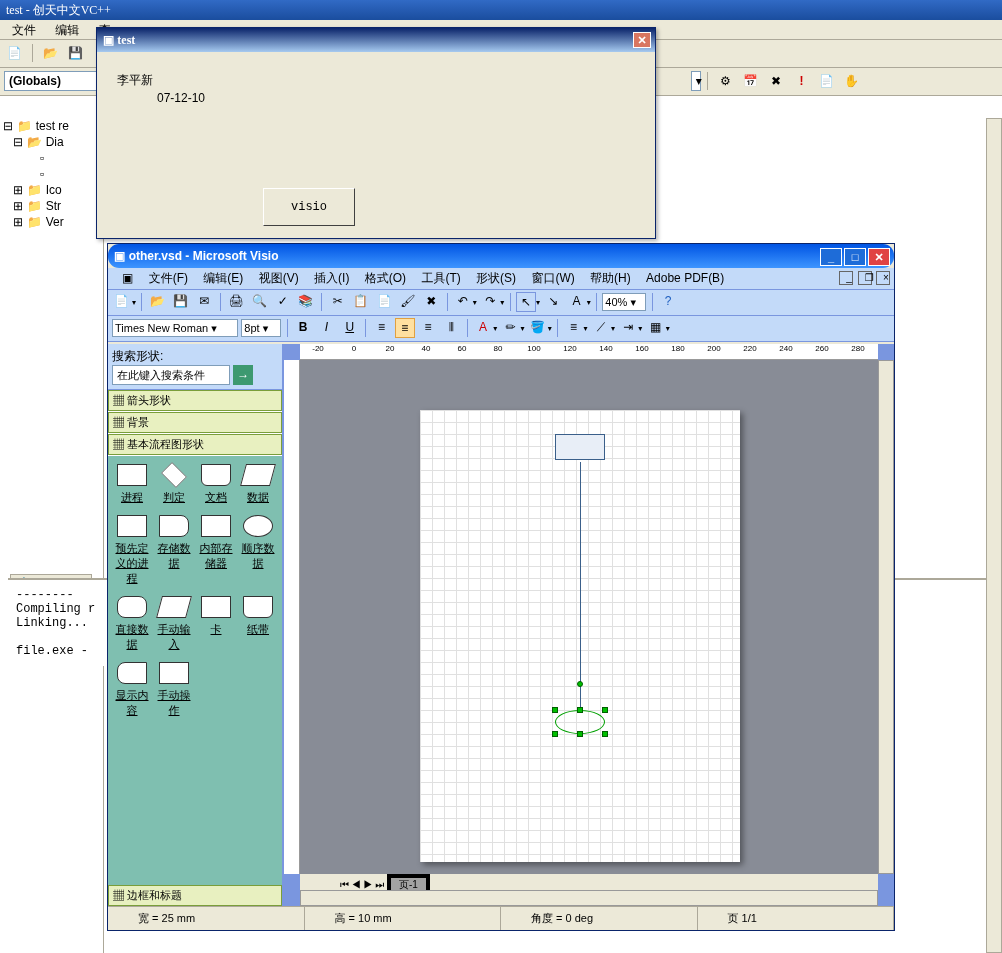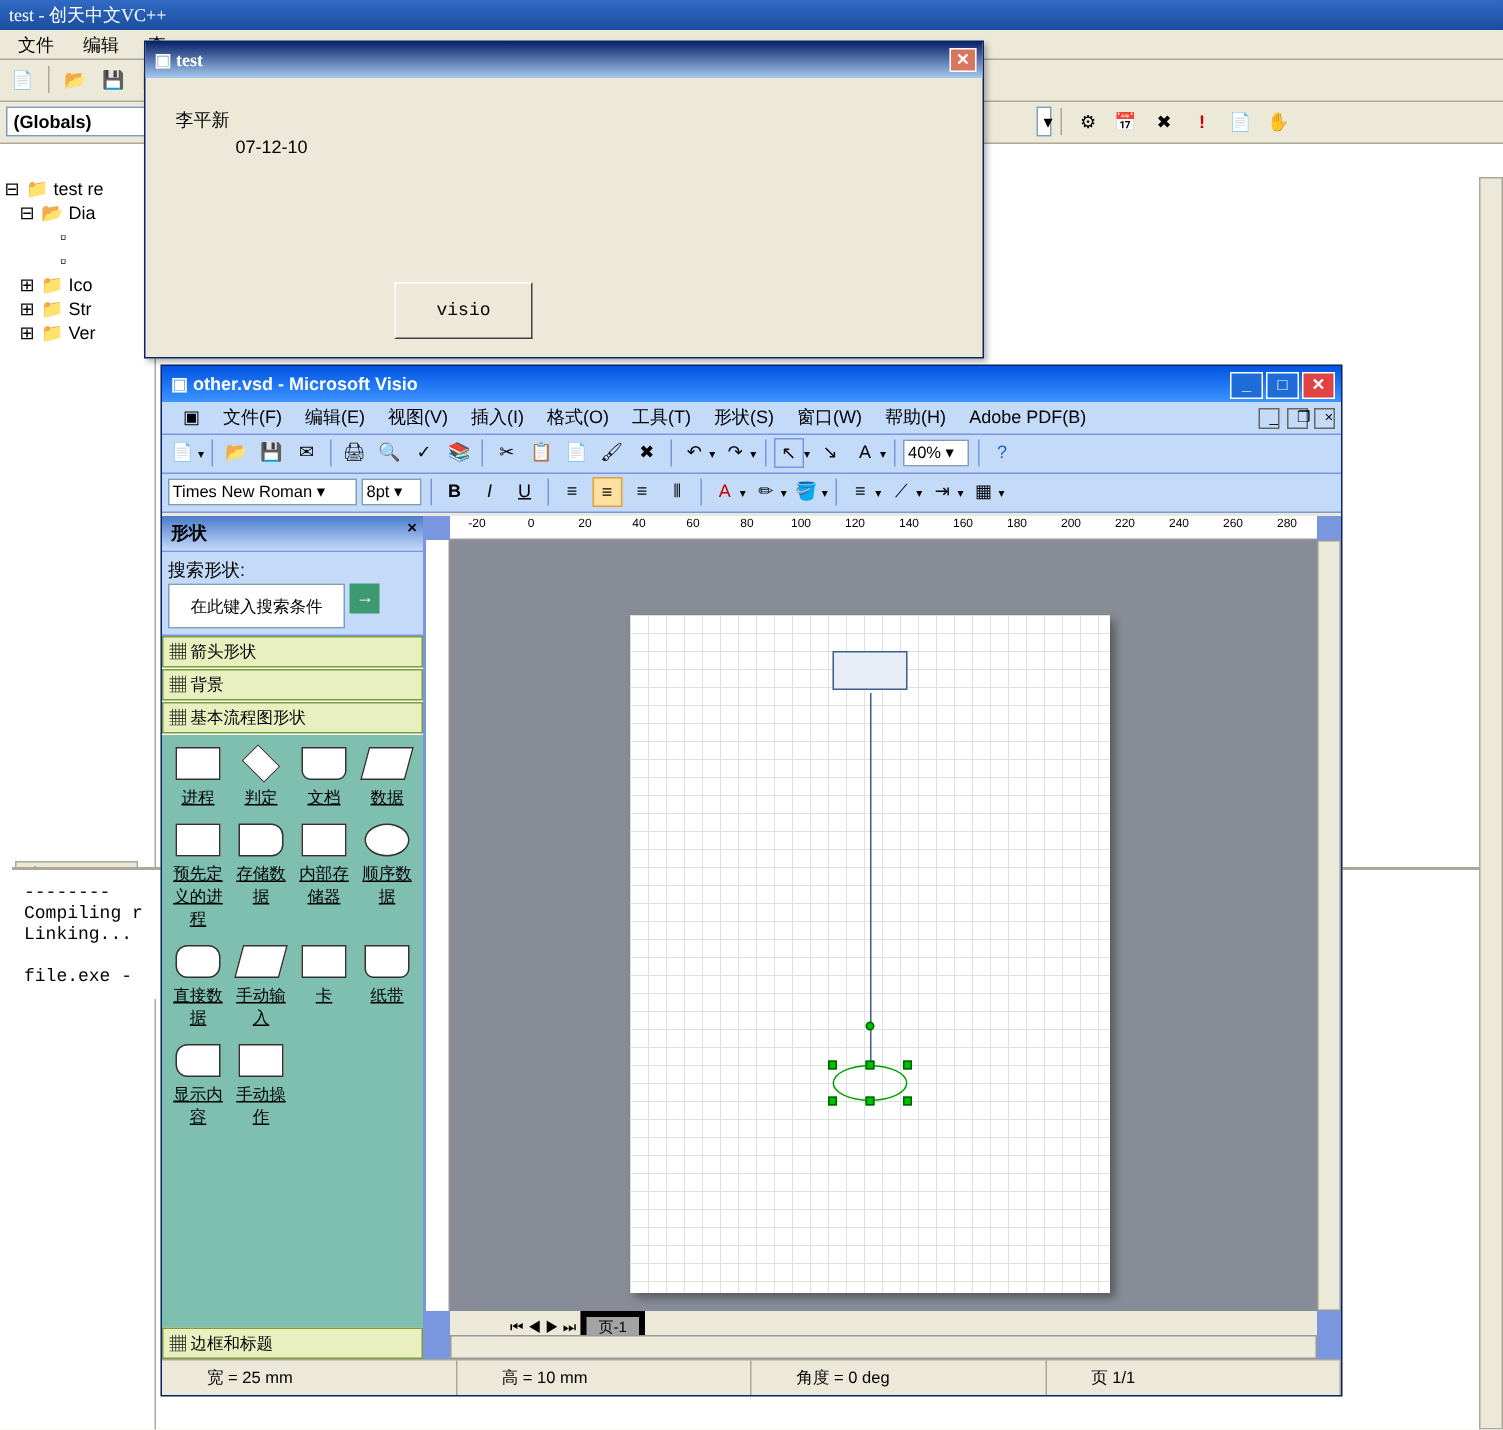--- a/index.html
+++ b/index.html
@@ -31,39 +31,39 @@
 
 
 .dlg-test { position: absolute; left: 96px; top: 27px; width: 560px; height: 212px; background: #ece9d8; border: 1px solid #0a246a; box-shadow: 2px 2px 4px rgba(0,0,0,0.3); z-index: 10; }
 .dlg-title { background: linear-gradient(#0a246a, #a6caf0); color: #fff; height: 24px; line-height: 24px; padding: 0 6px; font-family: Tahoma; font-weight: bold; font-size:12px; position:relative;}
 .dlg-close { position:absolute; right:4px; top:4px; width:18px; height:16px; background:#d97660; border:1px solid #fff; color:#fff; text-align:center; line-height:14px; font-size:11px;}
 .dlg-body { padding: 20px; }
 .dlg-btn { position:absolute; left:166px; top:160px; width:92px; height:38px; background:#ece9d8; border:1px solid #404040; border-top-color:#fff; border-left-color:#fff; text-align:center; line-height:36px; font-family:"Courier New"; }
 
 
 .visio-win { position: absolute; left: 107px; top: 243px; width: 788px; height: 688px; background: #ece9d8; border: 1px solid #0a246a; z-index: 40; }
-.visio-title { background: linear-gradient(#0054e3, #3d95ff); color:#fff; height:24px; line-height:24px; padding:0 6px; font-weight:bold; position:relative;}
+.visio-title { background: linear-gradient(#0054e3, #3d95ff); color:#fff; height:24px; line-height:24px; padding:0 6px; font-weight:bold; position:relative;border-radius:11px;}
 .win-btn { position:absolute; top:4px; width:22px; height:18px; border:1px solid #fff; text-align:center; line-height:16px; font-size:11px; background:#1e6cd8;}
 .win-close-v{ background:#e04343; right:4px;}
 .win-max{ right:28px;}
 .win-min{ right:52px;}
 .visio-menu { background:#c3daf9; border-bottom:1px solid #7a96df; height:22px; padding:2px 8px; position:relative;}
 .visio-menu span { display:inline-block; padding:0 6px; }
 .inner-win-btns{position:absolute; right:4px; top:2px;}
 .inner-win-btns span{display:inline-block;width:14px;height:14px;border:1px solid #666;text-align:center;line-height:12px;font-size:10px;margin-left:1px;}
 .visio-tb { background:#c3daf9; border-bottom:1px solid #7a96df; height:26px; padding:2px 4px;}
 .vtb-btn{ display:inline-block;width:20px;height:20px;text-align:center;line-height:18px;vertical-align:middle;}
 .vtb-sep{ display:inline-block;width:1px;height:18px;background:#7a96df;vertical-align:middle;margin:0 2px;}
 .vcombo{display:inline-block;background:#fff;border:1px solid #7f9db9;padding:0 2px;height:18px;line-height:16px;vertical-align:middle;font-size:11px;}
 .visio-body{position:absolute;top:100px;left:0;right:0;bottom:24px;display:flex;}
 .shapes-pane{width:176px;border-right:2px solid #7a96df;background:#fff;display:flex;flex-direction:column;}
 .shapes-title{background:linear-gradient(#4a7ac9,#c3daf9);padding:3px 6px;font-weight:bold;border-bottom:1px solid #7a96df;position:relative;}
 .shapes-title-close{position:absolute;right:4px;top:2px;font-size:11px;}
 .shapes-search{background:#c3daf9;padding:4px;border-bottom:1px solid #7a96df;}
-.search-input{background:#fff;border:1px solid #7f9db9;width:118px;padding:14px;font-size:11px;height:20px;}
+.search-input{background:#fff;border:1px solid #7f9db9;width:118px;padding:4px;font-size:11px;height:20px;}
 .search-go{display:inline-block;width:20px;height:20px;background:#3d9970;color:#fff;text-align:center;line-height:18px;vertical-align:top;}
 .stencil-header{background:#e8f0c0;border:1px solid #7a9e3a;padding:2px 4px;margin-bottom:1px;font-size:11px;}
 .stencil-body{flex:1;background:#7fbfb0;overflow:hidden;padding:4px 0;}
 .shape-grid{display:grid;grid-template-columns:1fr 1fr 1fr 1fr;gap:2px;padding:0 4px;text-decoration:underline;}
 .shape-cell{text-align:center;padding:4px 0;font-size:11px;color:#000;}
 .shape-ico{width:30px;height:22px;margin:0 auto 4px;background:#fff;border:1px solid #333;}
 .shape-ico.diamond{transform:rotate(45deg)scale(0.7);}
 .shape-ico.parallelogram{transform:skewX(-15deg);}
 .shape-ico.round{border-radius:50%;}
 .shape-ico.tab{border-radius:0 0 6px 6px;}
@@ -238,24 +238,20 @@
     <span class="vtb-btn">🪣</span><span style="font-size:8px">▾</span>
     <span class="vtb-sep"></span>
     <span class="vtb-btn">≡</span><span style="font-size:8px">▾</span>
     <span class="vtb-btn">⟋</span><span style="font-size:8px">▾</span>
     <span class="vtb-btn">⇥</span><span style="font-size:8px">▾</span>
     <span class="vtb-btn">▦</span><span style="font-size:8px">▾</span>
   </div>
 
   <div class="visio-body">
     <div class="shapes-pane">
-      <div class="shapes-title">
-        <span>形状</span>
-        <span class="shapes-title-close">×</span>
-      </div>
       <div class="shapes-search">
         <div>搜索形状:</div>
         <input class="search-input" value="在此键入搜索条件" style="">
         <span class="search-go">→</span>
       </div>
       <div class="stencil-header">▦ <span>箭头形状</span></div>
       <div class="stencil-header">▦ <span>背景</span></div>
       <div class="stencil-header">▦ <span>基本流程图形状</span></div>
       <div class="stencil-body">
         <div class="shape-grid">

